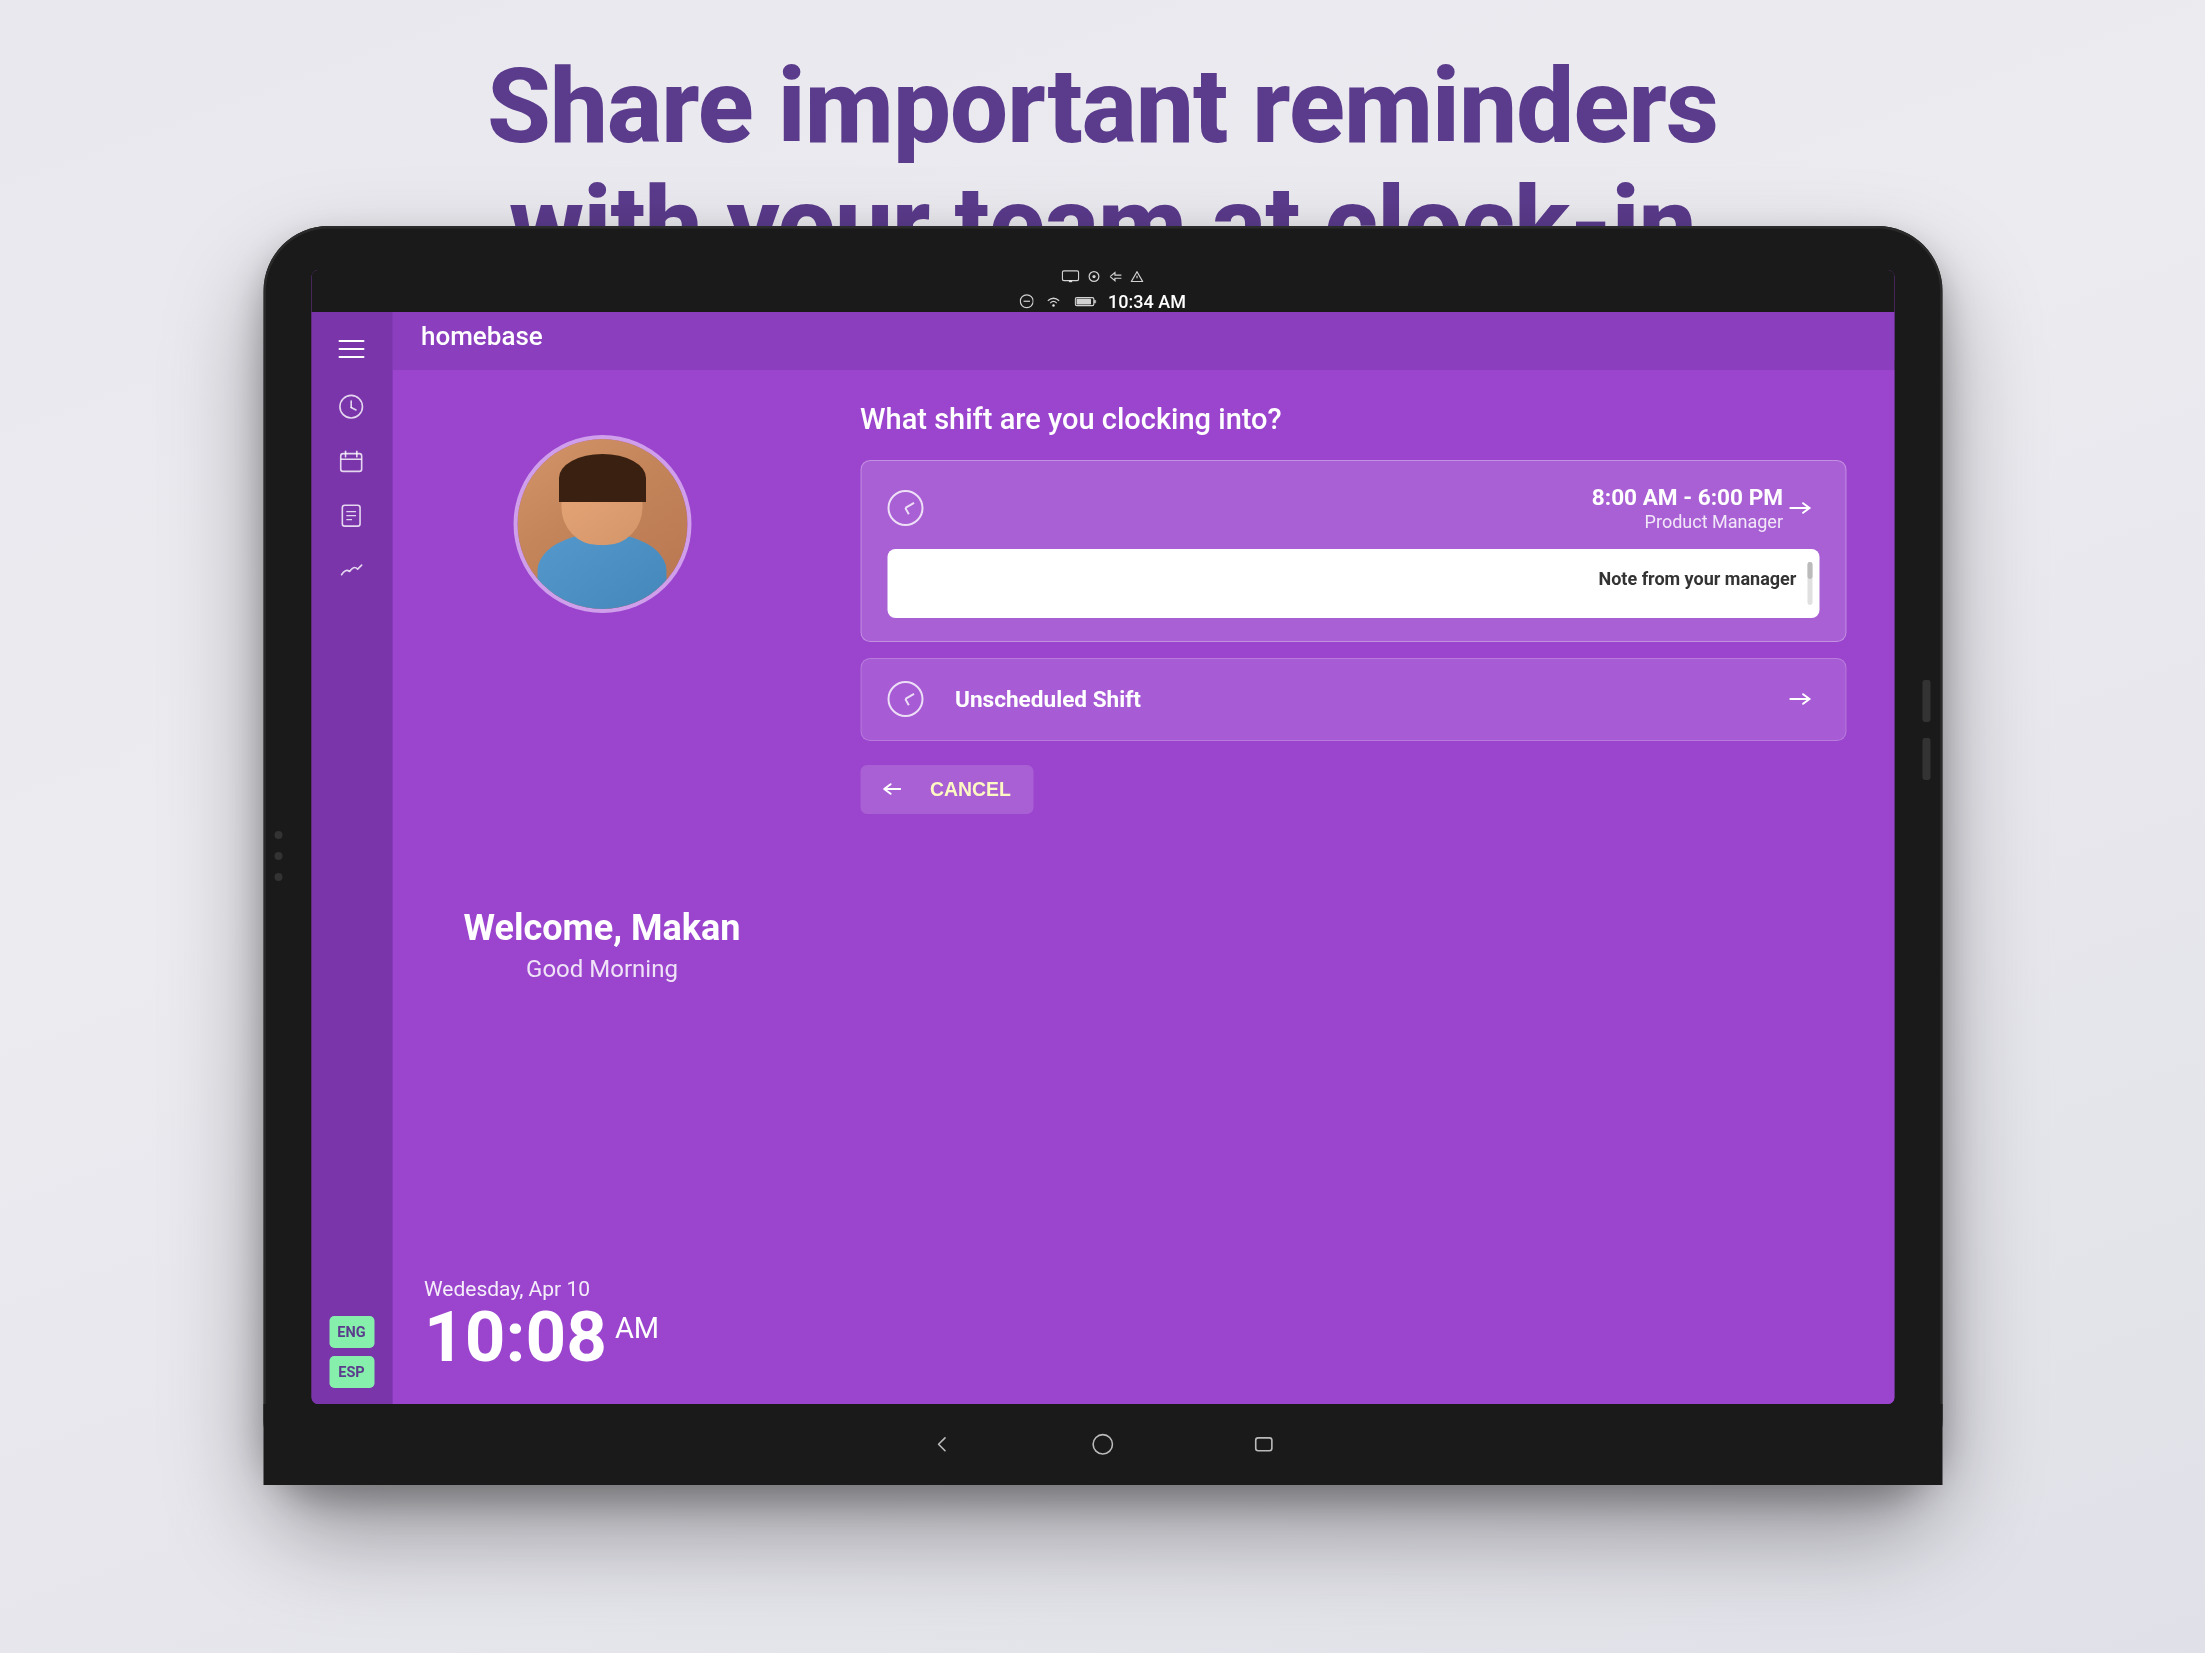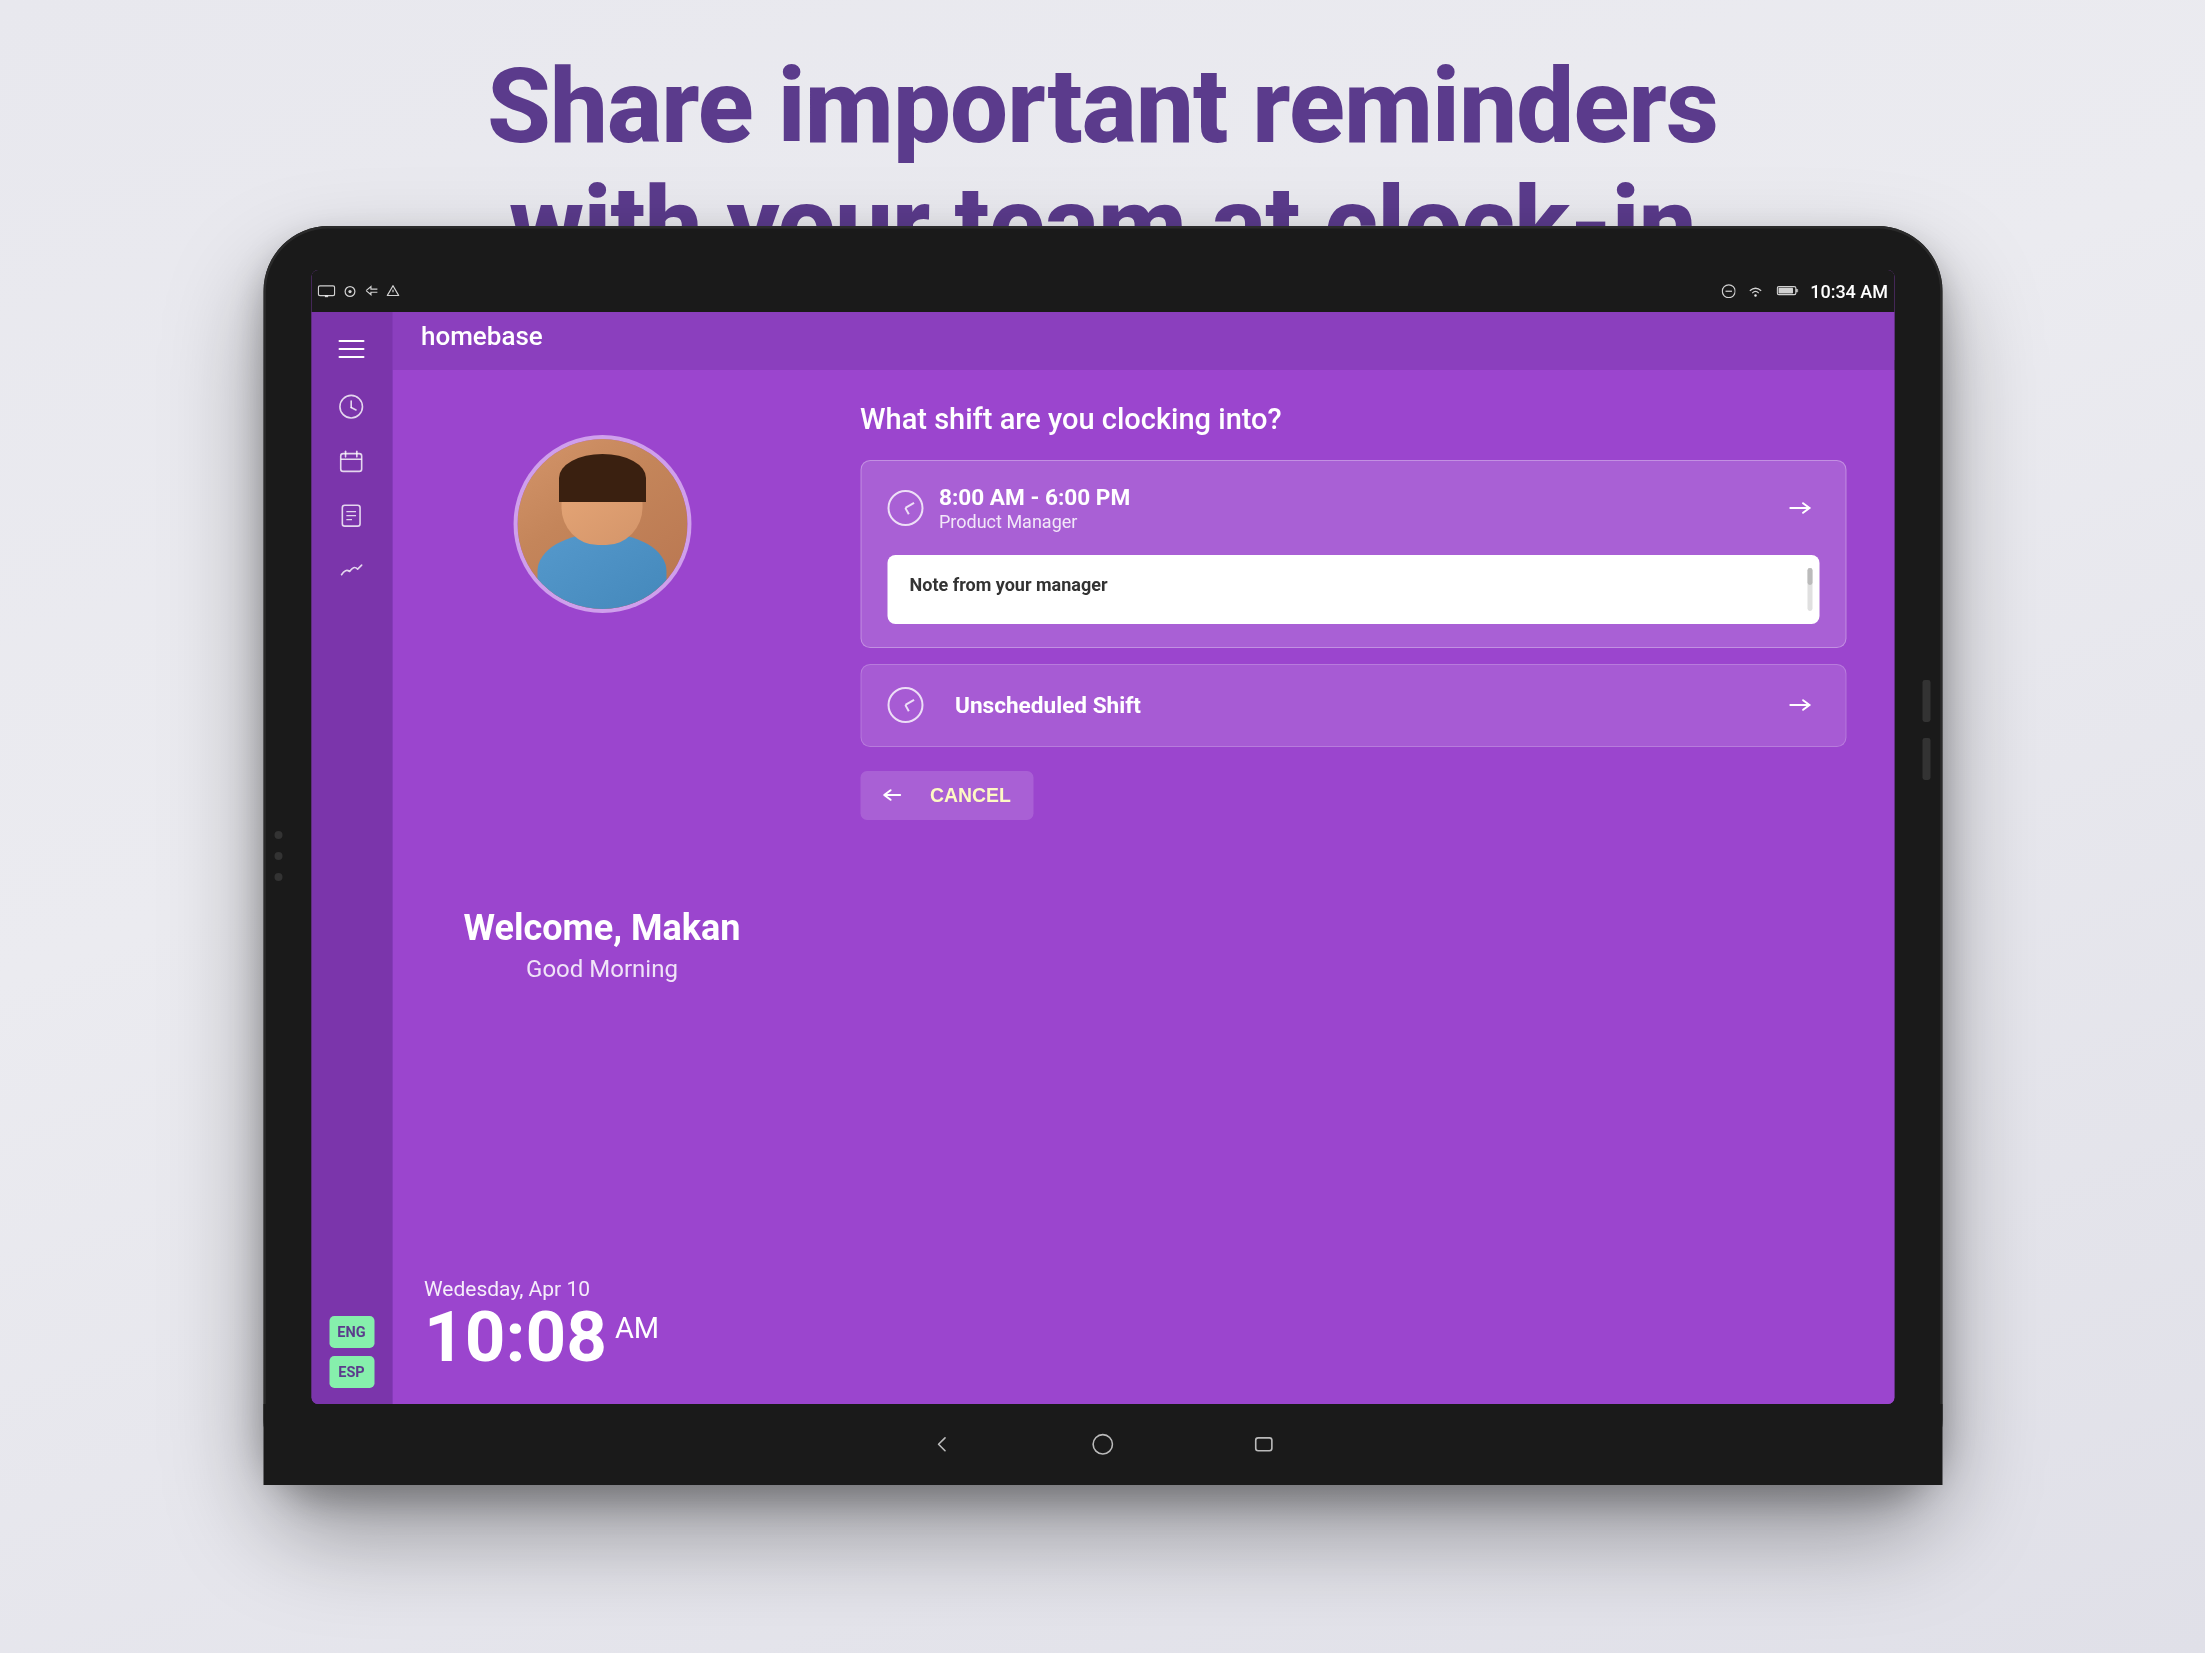--- a/index.html
+++ b/index.html
@@ -75,22 +75,23 @@
     .status-bar {
       position: absolute;
       top: 0;
       left: 0;
       right: 0;
       height: 42px;
       background: #1a1a1a;
       display: flex;
       align-items: center;
       justify-content: space-between;
-      padding: 0 6px;
+      padding: 0 26px;
       z-index: 10;
+      flex-direction: column;
     }
 
     .status-bar-left {
       display: flex;
       align-items: center;
       gap: 8px;
     }
 
     .status-bar-right {
       display: flex;
@@ -336,21 +337,22 @@
 
     
     .shift-card {
       background: rgba(255,255,255,0.15);
       border: 1.6px solid rgba(255,255,255,0.3);
       border-radius: 9.7px;
       padding: 22.6px 26px;
       display: flex;
       align-items: flex-start;
       flex-direction: column;
-      gap: 10px;
+      gap: 4px;
+      text-align: right;
     }
 
     .shift-card-header {
       display: flex;
       align-items: center;
       width: 100%;
     }
 
     .shift-clock-icon {
       width: 36px;

